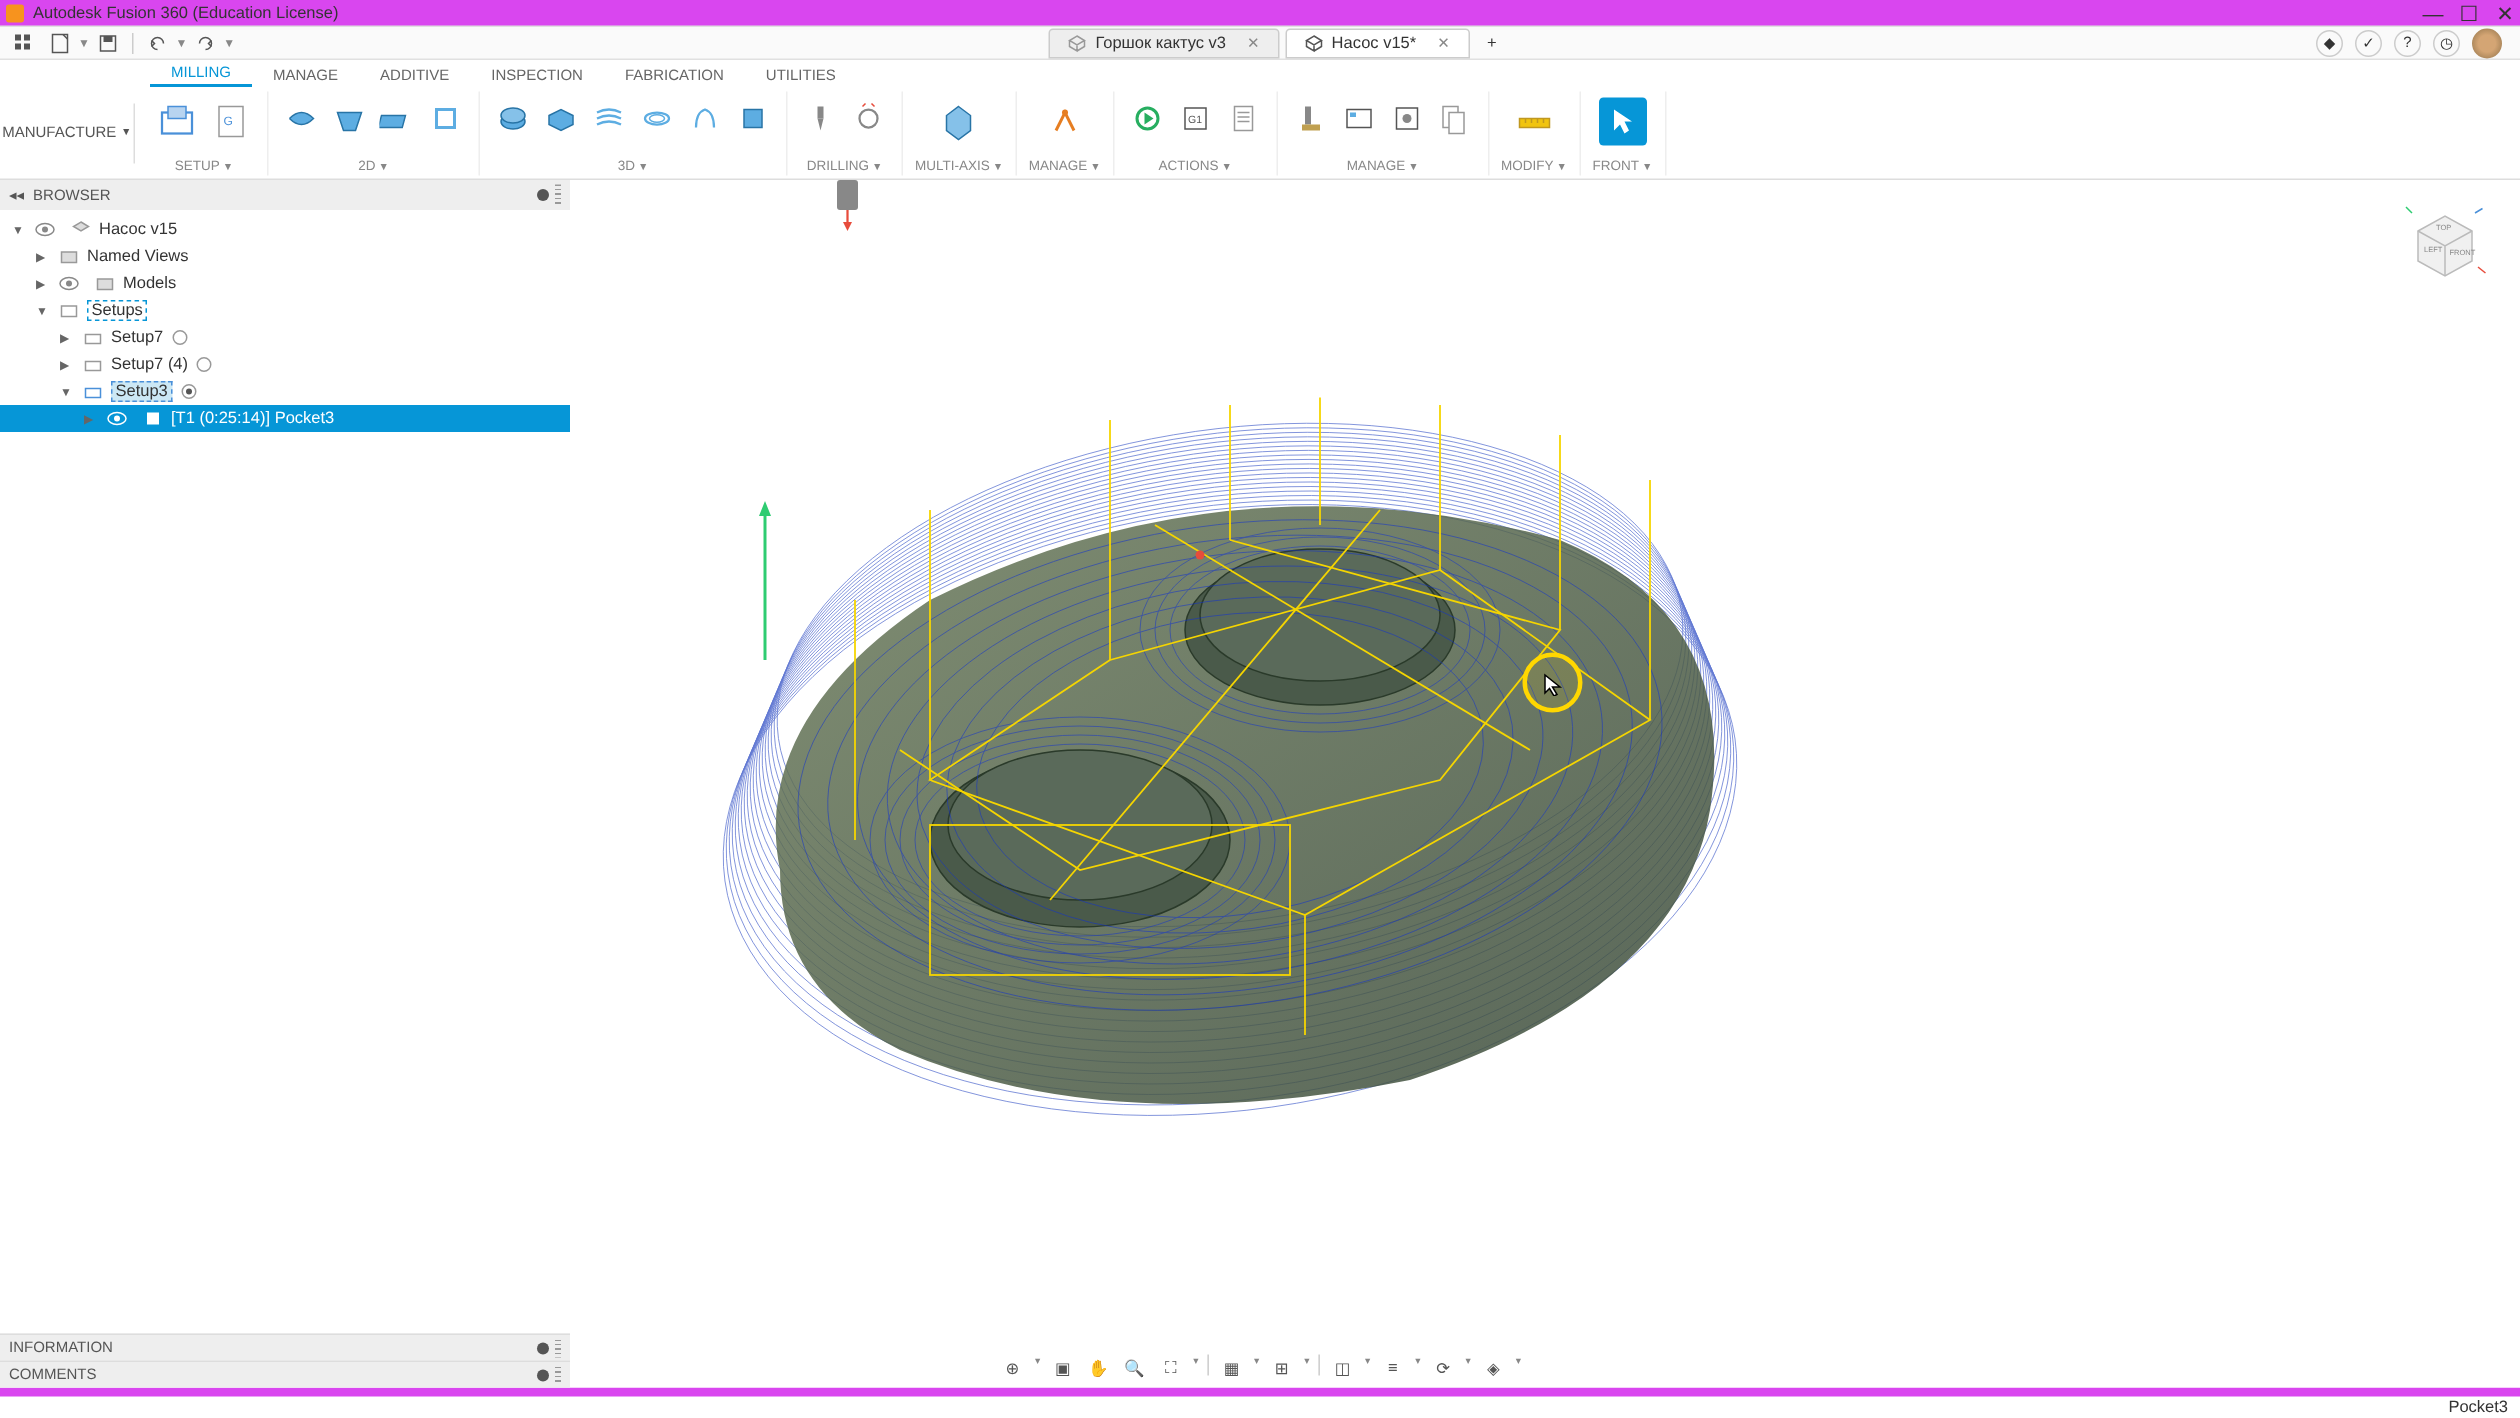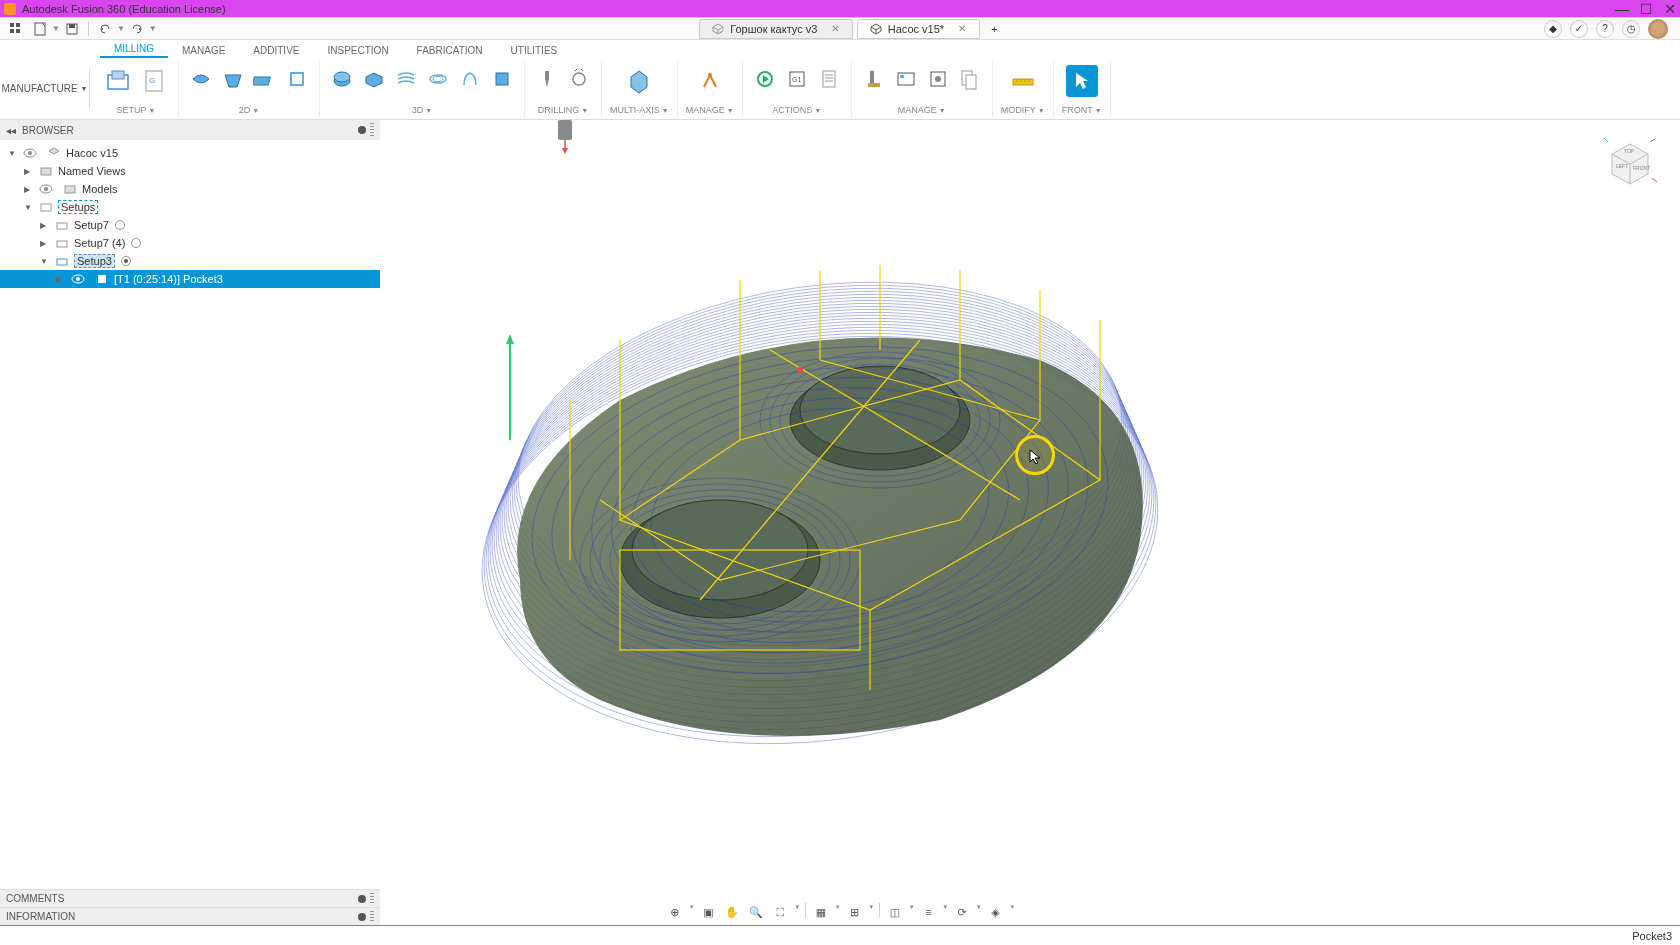--- a/index.html
+++ b/index.html
@@ -66,21 +66,21 @@
 .panel-bar .title { flex: 1; }
 
 
 .canvas { flex: 1; background: #fff; position: relative; overflow: hidden; }
 .viewcube { position: absolute; top: 10px; right: 20px; width: 60px; height: 60px; }
 .cursor-highlight { position: absolute; width: 40px; height: 40px; border: 3px solid #ffd700; border-radius: 50%; background: rgba(255,215,0,0.1); }
 .cursor-arrow { position: absolute; font-size: 14px; }
 .tool-indicator { position: absolute; top: 0; left: 170px; }
 
 
-.statusbar { height: 20px; background: #fff; border-top: 1px solid #d946ef; display: flex; align-items: center; padding: 0 8px; font-size: 10px; }
+.statusbar { height: 20px; background: #fff; border-top: 6px solid #d946ef; display: flex; align-items: center; padding: 0 8px; font-size: 10px; }
 .nav-toolbar { position: absolute; bottom: 22px; left: 50%; transform: translateX(-50%); display: flex; gap: 6px; background: rgba(255,255,255,0.9); padding: 2px 6px; border-radius: 3px; }
 .nav-btn { width: 18px; height: 18px; display: flex; align-items: center; justify-content: center; cursor: pointer; font-size: 11px; color: #555; }
 .status-right { margin-left: auto; font-size: 11px; color: #333; }
 
 svg { display: block; }
 </style>
 </head>
 <body>
 
 <div class="titlebar">
@@ -478,26 +478,26 @@
             <svg width="12" height="12">
               <rect x="2" y="2" width="8" height="8" fill="#fff"></rect>
             </svg>
           </span>
         <span>[T1 (0:25:14)] Pocket3</span>
       </div>
     </div>
 
     <div class="bottom-panels">
       <div class="panel-bar">
-        <span class="title">COMMENTS</span>
+        <span class="title">INFORMATION</span>
         <span class="dot" style="width:8px;height:8px;border-radius:50%;background:#555;margin-right:4px"></span>
         <span style="width:4px;height:12px;background:repeating-linear-gradient(#999,#999 1px,transparent 1px,transparent 3px)"></span>
       </div>
       <div class="panel-bar">
-        <span class="title">INFORMATION</span>
+        <span class="title">COMMENTS</span>
         <span class="dot" style="width:8px;height:8px;border-radius:50%;background:#555;margin-right:4px"></span>
         <span style="width:4px;height:12px;background:repeating-linear-gradient(#999,#999 1px,transparent 1px,transparent 3px)"></span>
       </div>
     </div>
   </div>
 
   <div class="canvas">
 
     <div class="tool-indicator">
       <svg width="30" height="40">

